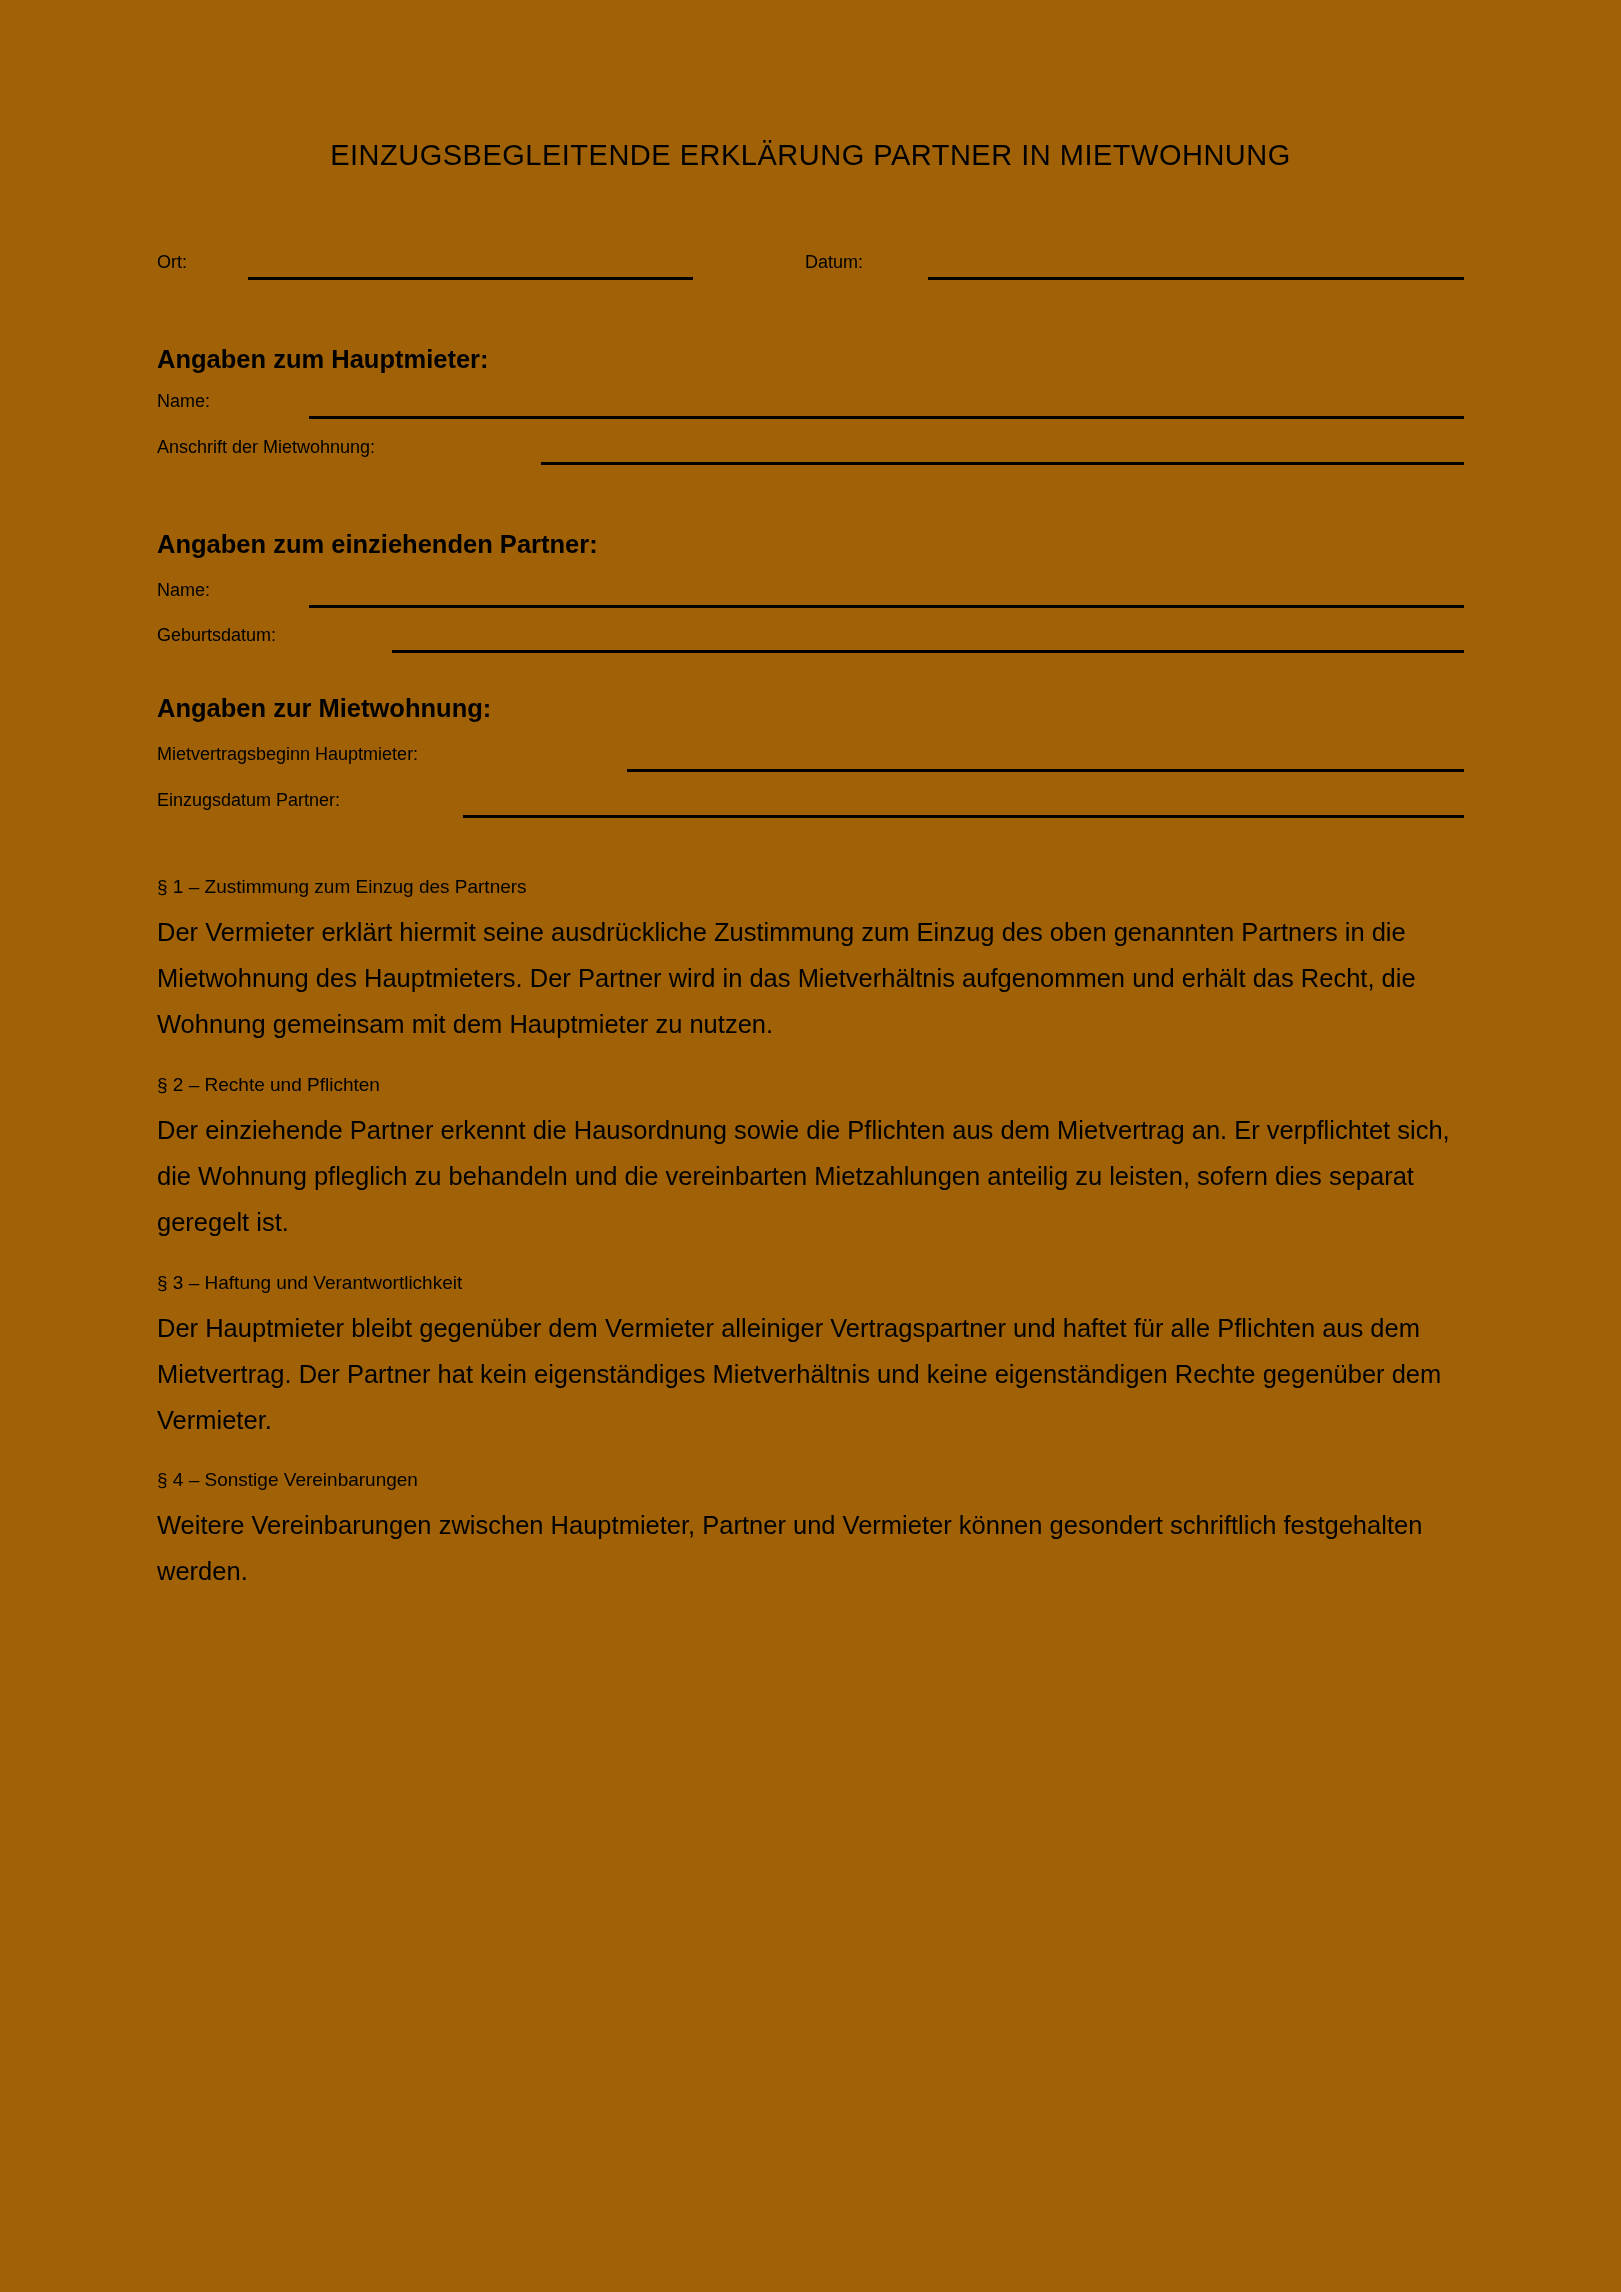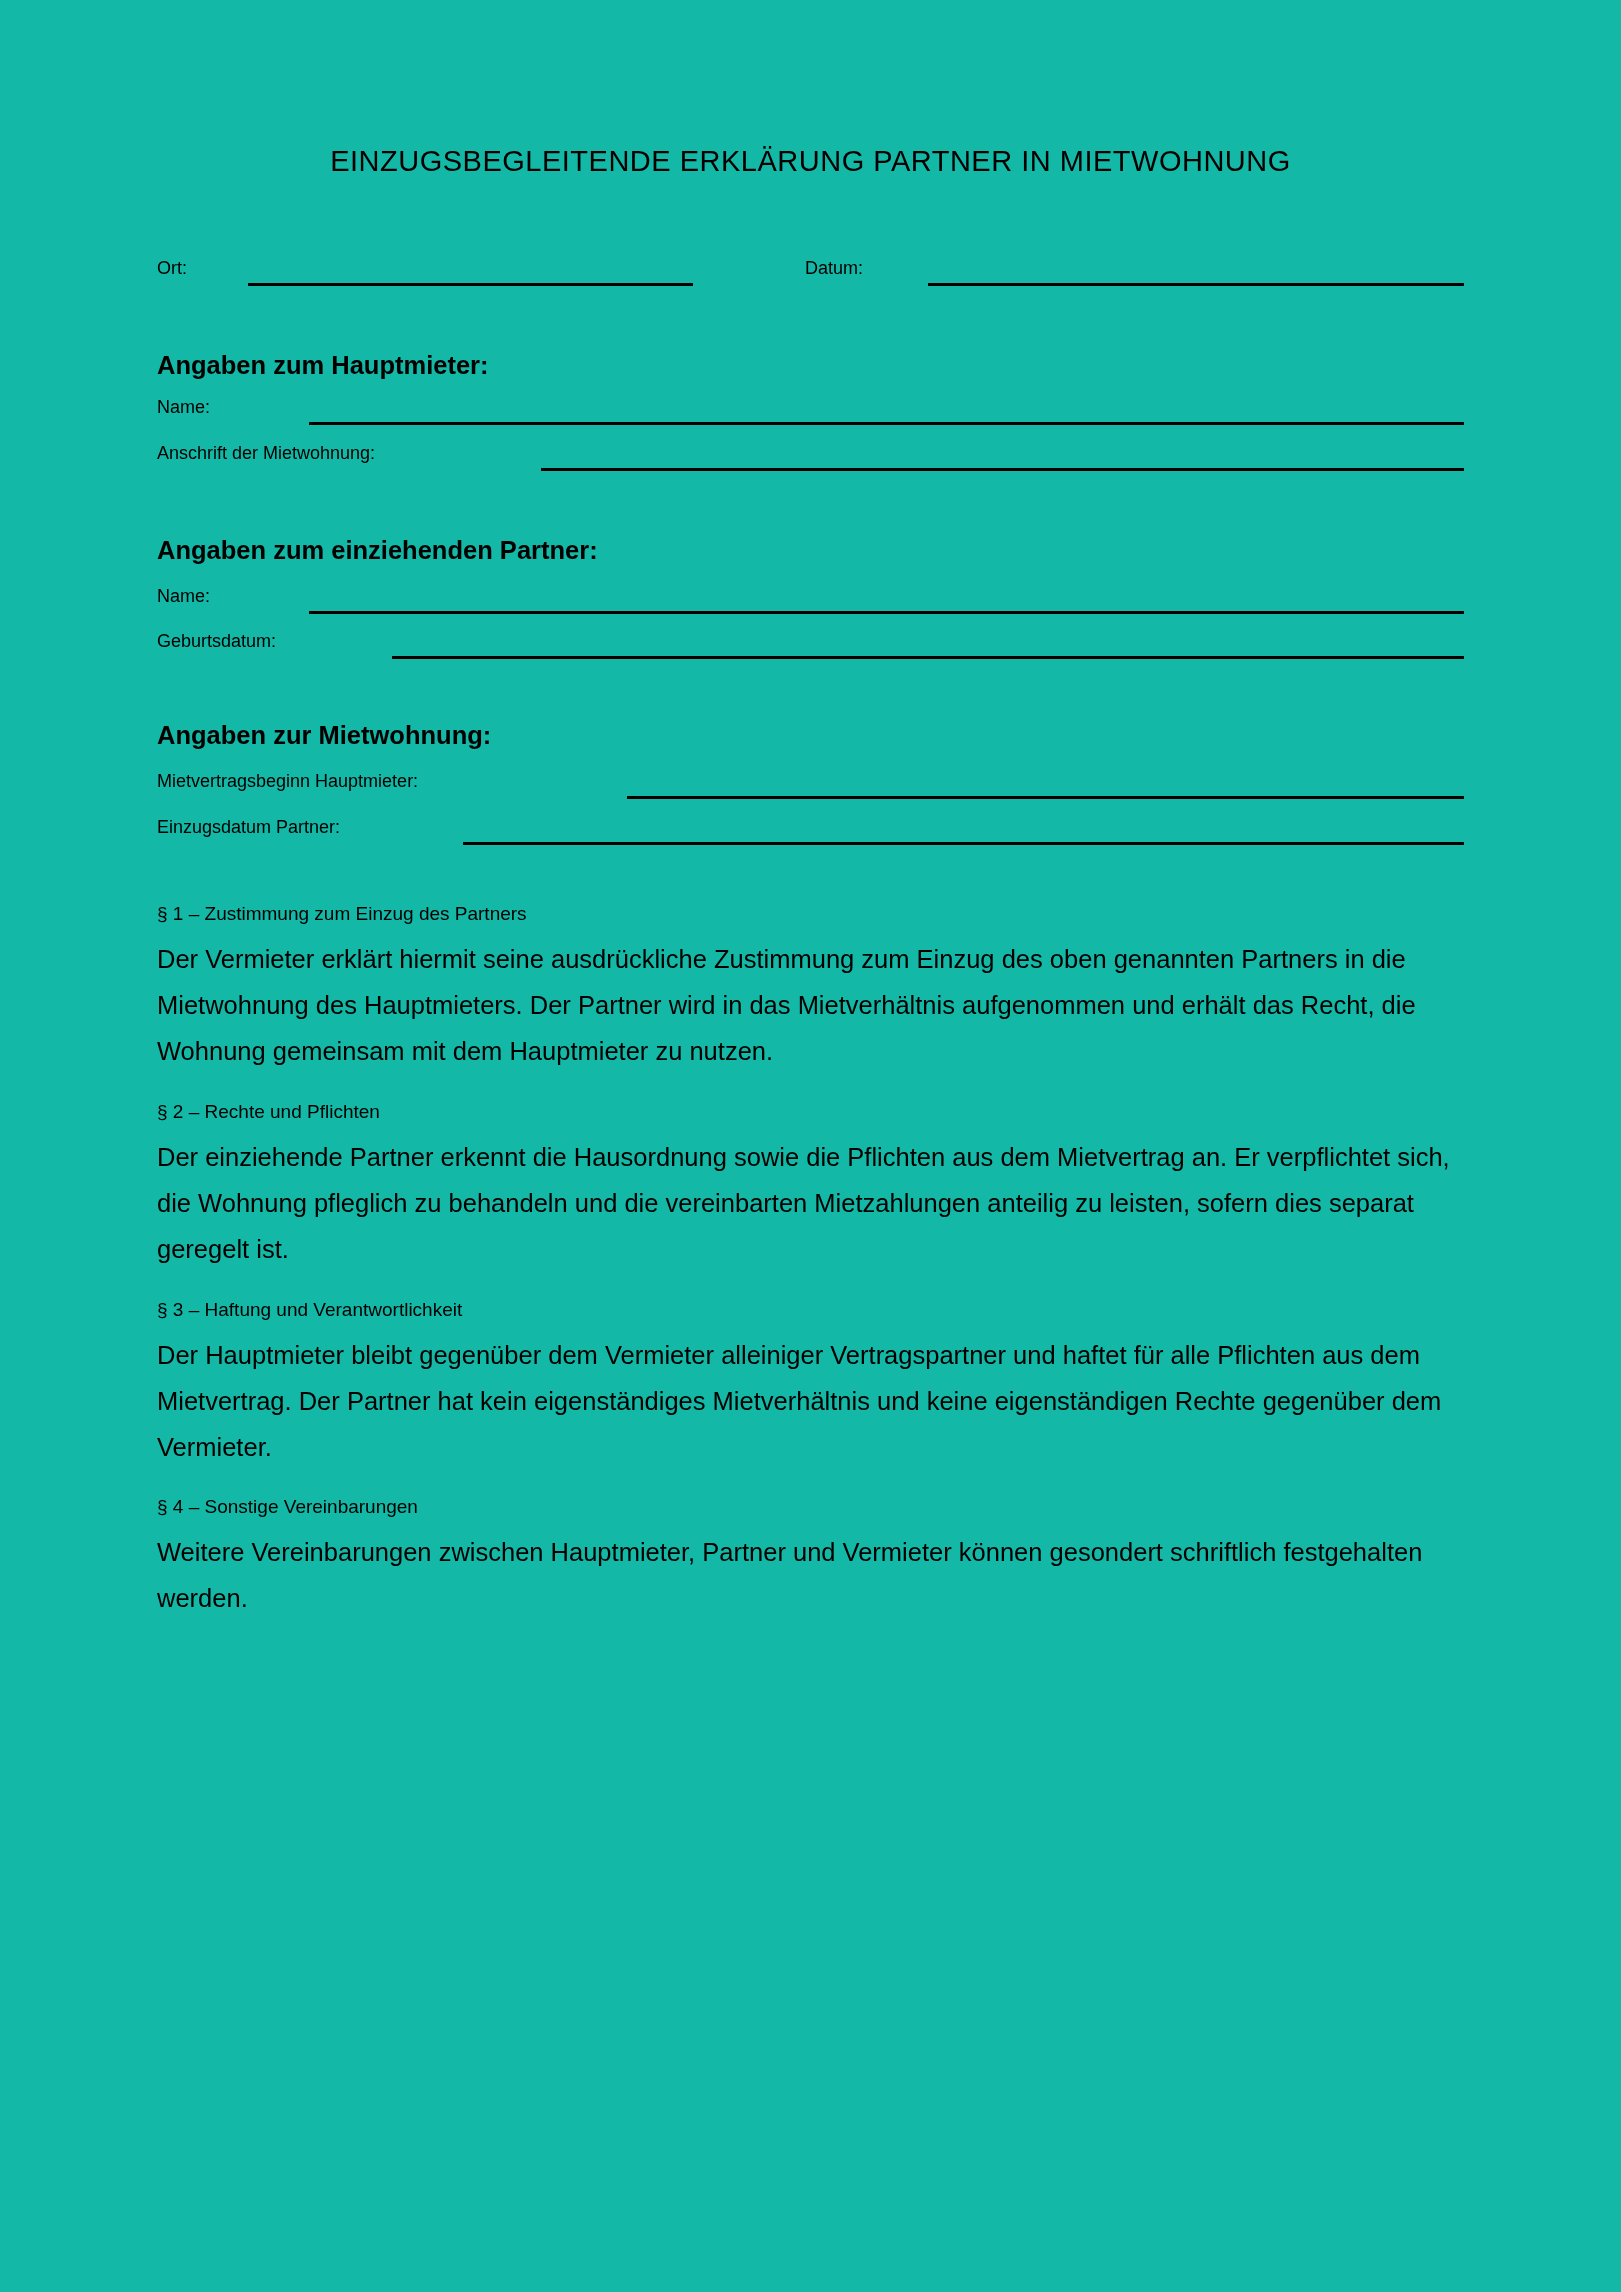--- a/index.html
+++ b/index.html
@@ -1,23 +1,23 @@
 <!DOCTYPE html>
 <html><head>
 <meta charset="utf-8">
 <style>
   * { margin:0; padding:0; box-sizing:border-box; }
   html,body { background:#ffffff; }
   .page {
     position:relative;
     width:1621px; height:2293px;
-    background:#14b8a6;
+    background:#a16207;
     color:#000000;
     font-family:"Liberation Sans","DejaVu Sans",sans-serif;
-    padding:16px 157px;
+    padding:10px 157px;
     overflow:hidden;
   }
   .title {
     padding-top:128px;
     font-size:29px;
     line-height:35px;
     font-weight:normal;
     text-align:center;
     letter-spacing:0.5px;
     white-space:nowrap;
@@ -42,21 +42,21 @@
   .l392 { left:384px; right:0; }
   .l240 { left:235px; right:0; }
   .l472 { left:463px; right:0; }
   .l480 { left:470px; right:0; }
   .l312 { left:306px; right:0; }
   .sec {
     margin-top:66px;
     font-size:25.5px; line-height:27.4px;
     font-weight:bold;
   }
-  .sec.g3 { margin-top:63px; }
+  .sec.g3 { margin-top:42px; }
   .para-block { margin-top:23.5px; }
   .para-block.first { margin-top:55px; }
   .para-h {
     font-size:19px; line-height:27.4px;
     font-weight:normal;
   }
   .para-p {
     margin-top:8.8px;
     font-size:25.5px; line-height:46px;
     max-width:1310px;

